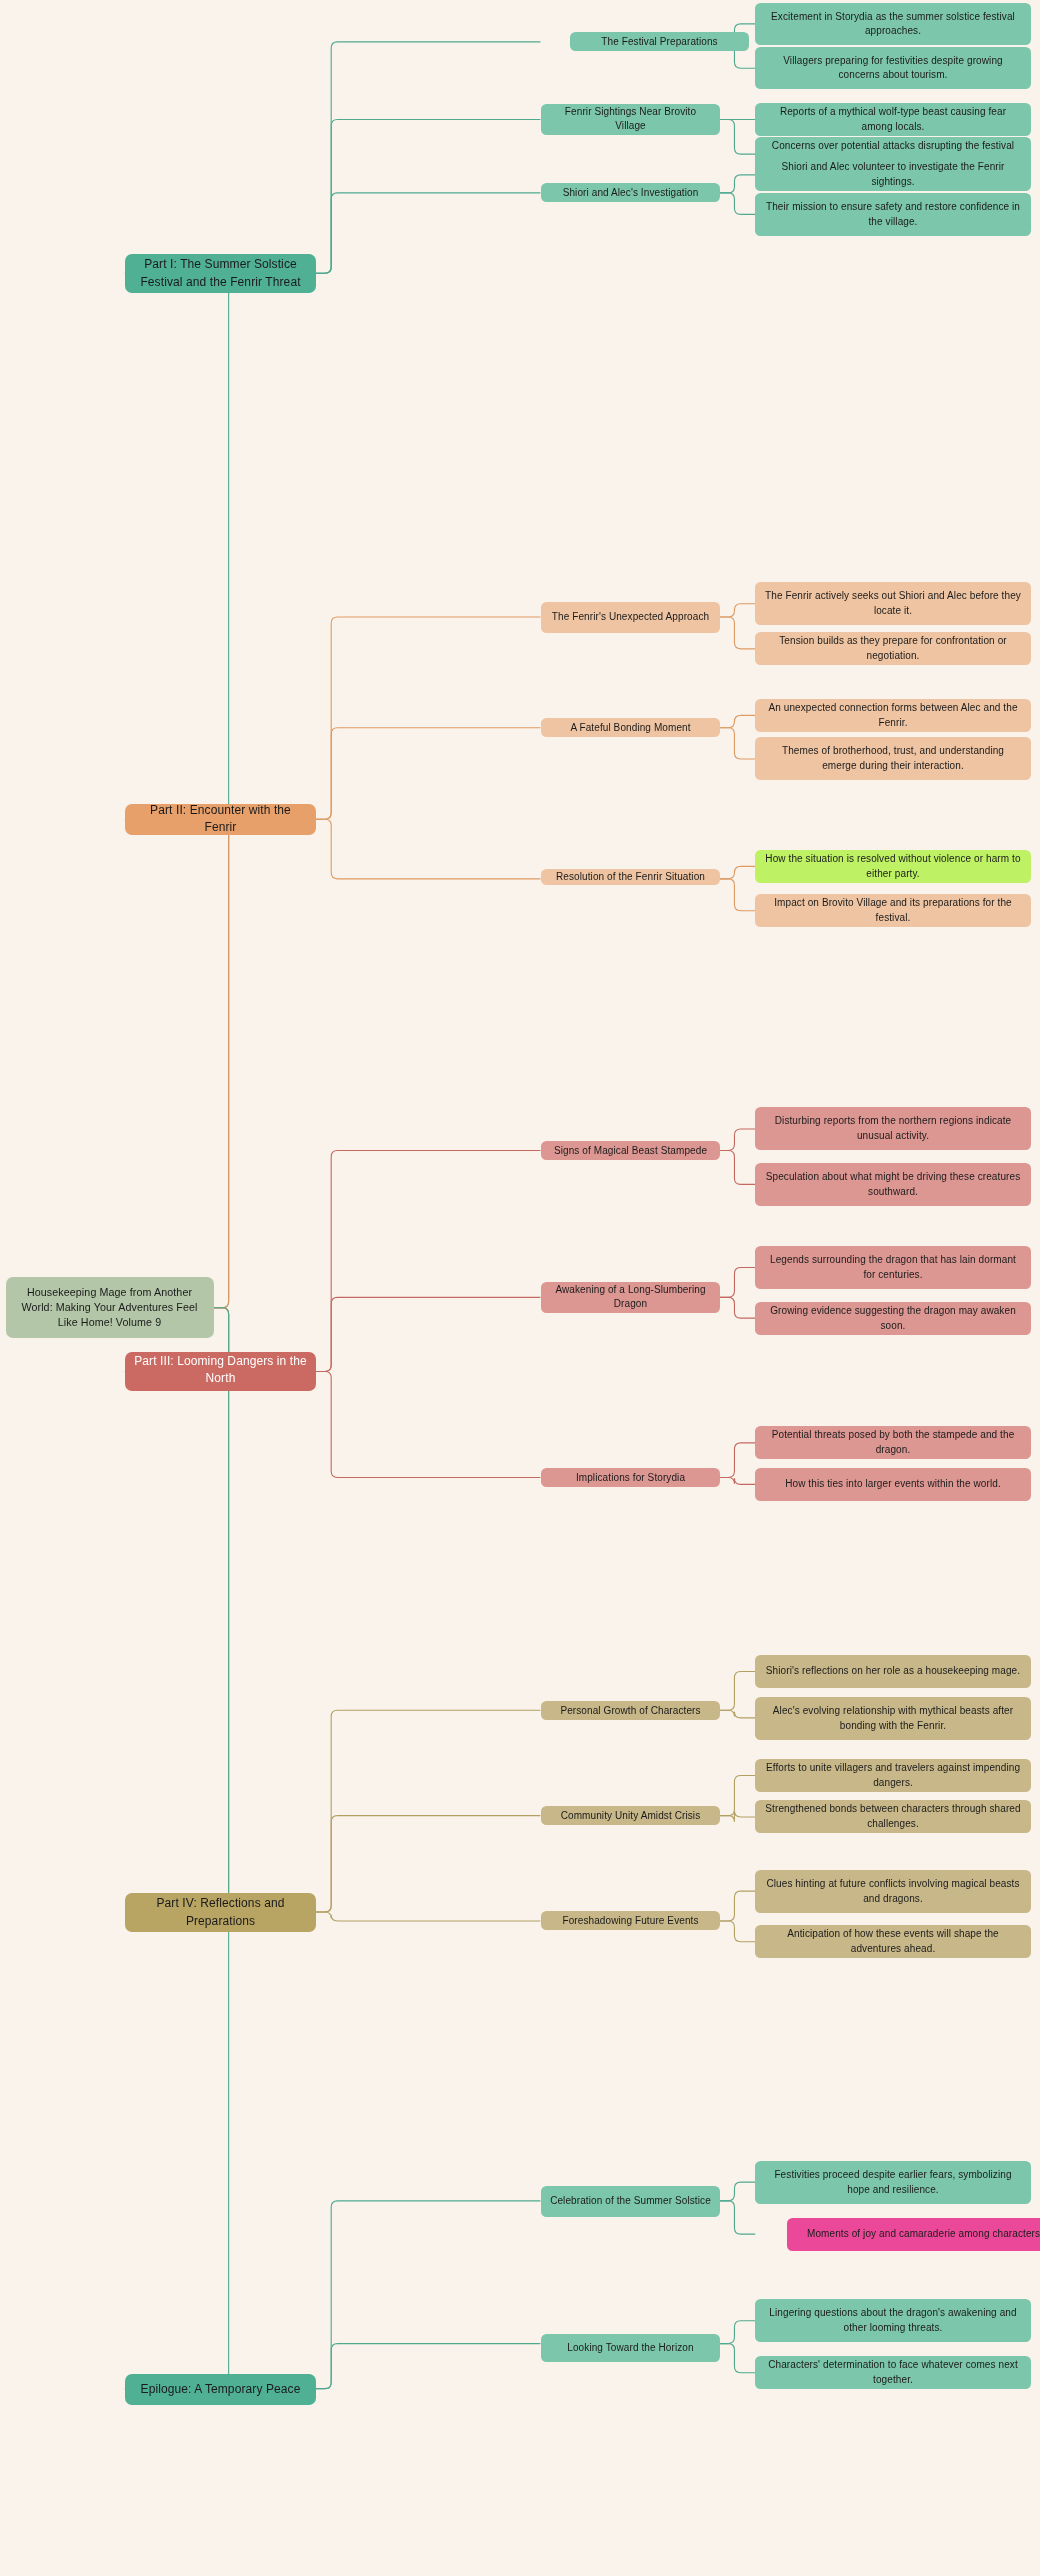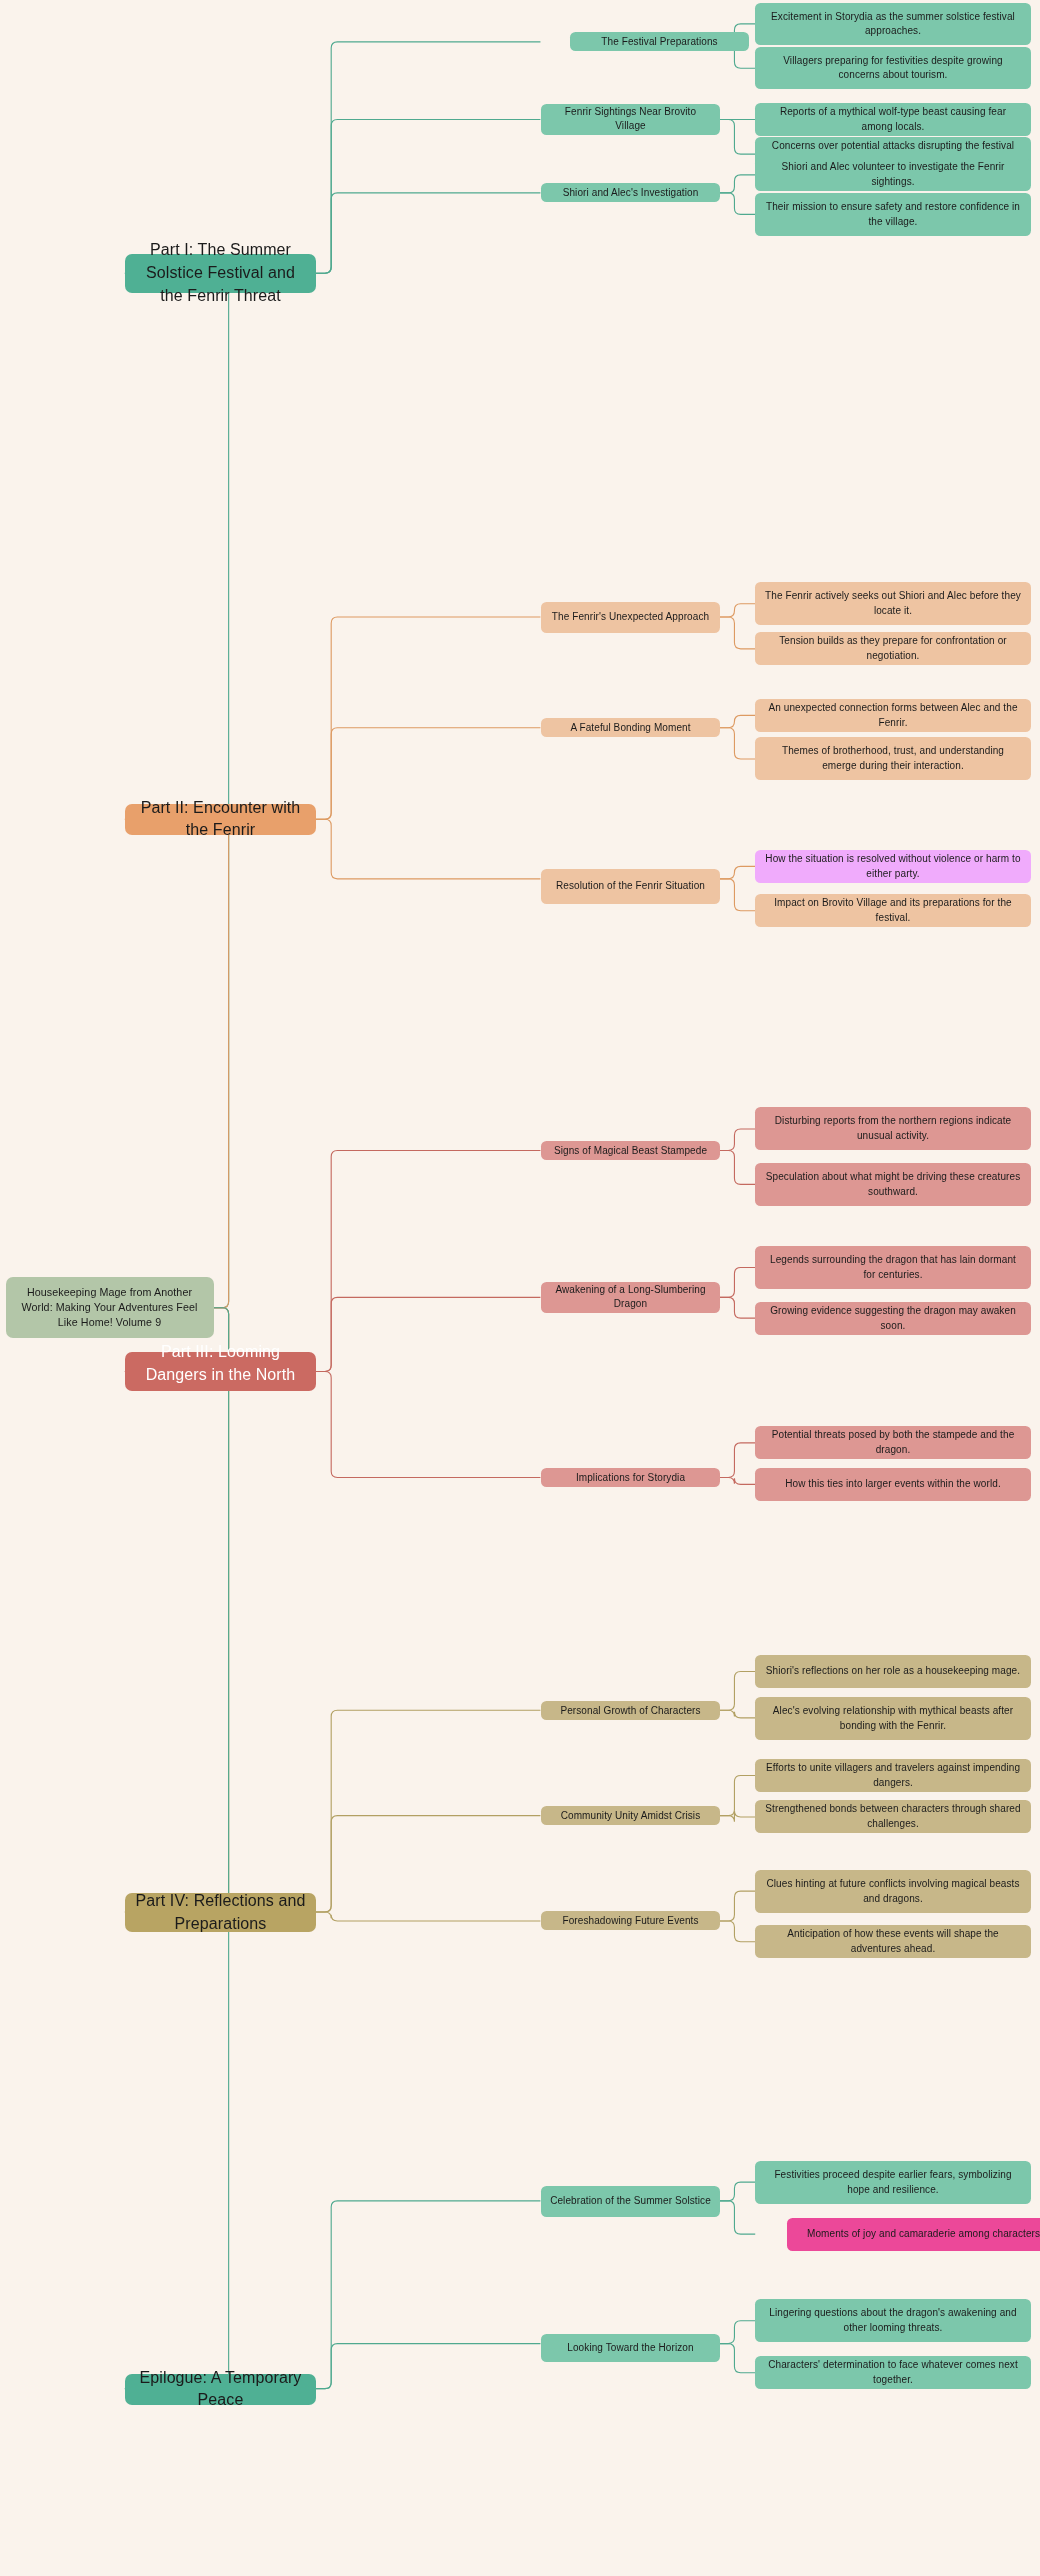--- a/index.html
+++ b/index.html
@@ -34,21 +34,21 @@
     line-height:1.42;
     color:#1b1b1b;
     letter-spacing:0.1px;
   }
   .node-root{
     font-size:10.7px;
     background:#b3c6a8;
     border-radius:7px;
   }
   .node-l1{
-    font-size:16px;
+    font-size:12px;
     border-radius:7px;
   }
   .node-l2{
     font-size:10px;
     border-radius:5.5px;
   }
   .node-l3{
     font-size:10px;
     border-radius:5.5px;
   }
@@ -153,24 +153,24 @@
     </div>
     <div class="node node-l2" style="left: 541px; top: 718px; width: 179px; height: 19.4px; background: rgb(238, 196, 162); color: rgb(27, 27, 27);">
       <span>A Fateful Bonding Moment</span>
     </div>
     <div class="node node-l3" style="left: 755px; top: 699px; width: 276px; height: 33px; background: rgb(238, 196, 162); color: rgb(27, 27, 27);">
       <span>An unexpected connection forms between Alec and the Fenrir.</span>
     </div>
     <div class="node node-l3" style="left: 755px; top: 737px; width: 276px; height: 43px; background: rgb(238, 196, 162); color: rgb(27, 27, 27);">
       <span>Themes of brotherhood, trust, and understanding emerge during their interaction.</span>
     </div>
-    <div class="node node-l2" style="left: 541px; top: 869px; width: 179px; height: 35px; background: rgb(238, 196, 162); color: rgb(27, 27, 27);">
+    <div class="node node-l2" style="left: 541px; top: 869px; width: 179px; height: 16px; background: rgb(238, 196, 162); color: rgb(27, 27, 27);">
       <span>Resolution of the Fenrir Situation</span>
     </div>
-    <div class="node node-l3" style="left: 755px; top: 850px; width: 276px; height: 33px; background: #f0abfc; color: rgb(27, 27, 27);">
+    <div class="node node-l3" style="left: 755px; top: 850px; width: 276px; height: 33px; background: #bef264; color: rgb(27, 27, 27);">
       <span>How the situation is resolved without violence or harm to either party.</span>
     </div>
     <div class="node node-l3" style="left: 755px; top: 894px; width: 276px; height: 33px; background: rgb(238, 196, 162); color: rgb(27, 27, 27);">
       <span>Impact on Brovito Village and its preparations for the festival.</span>
     </div>
     <div class="node node-l1" style="left: 125px; top: 1352px; width: 191px; height: 39px; background: rgb(203, 106, 98); color: rgb(255, 255, 255); align-items: flex-end;">
       <span>Part III: Looming Dangers in the North</span>
     </div>
     <div class="node node-l2" style="left: 541px; top: 1141px; width: 179px; height: 19.4px; background: rgb(221, 151, 147); color: rgb(27, 27, 27);">
       <span>Signs of Magical Beast Stampede</span>

